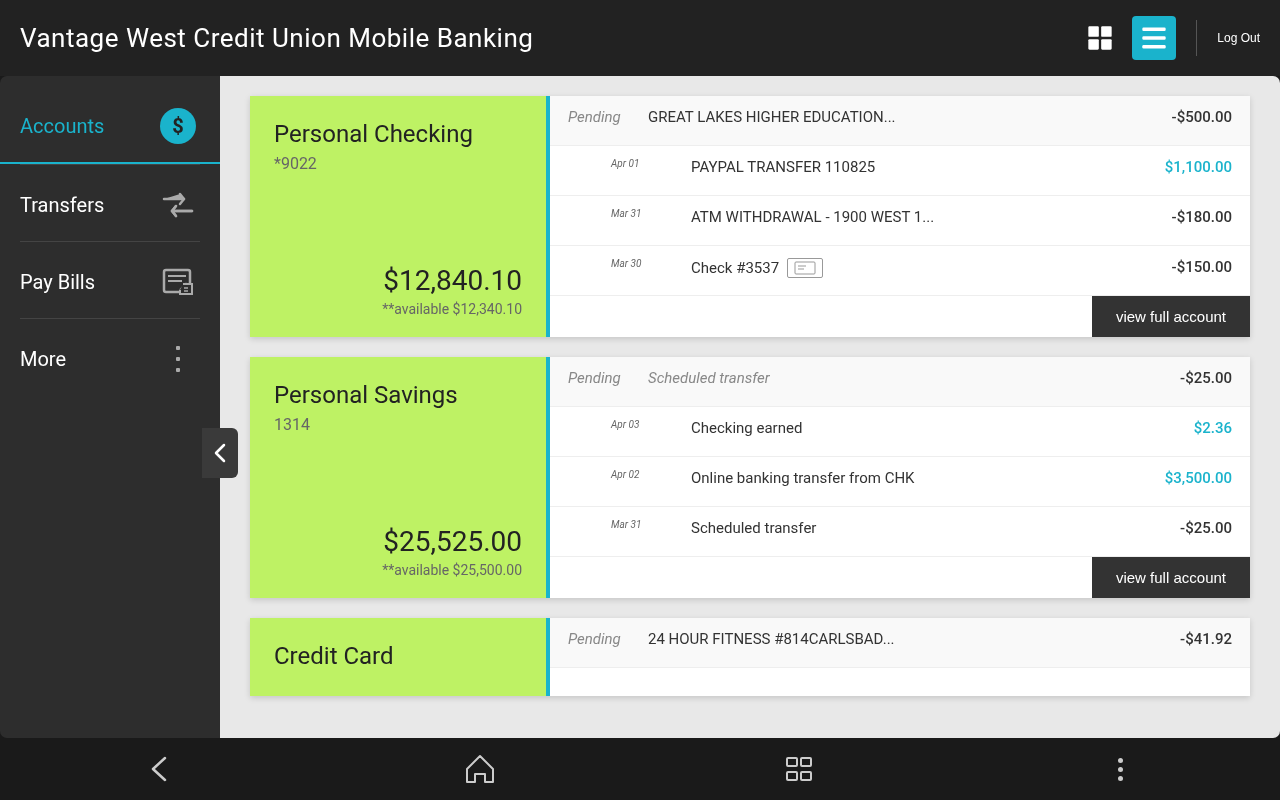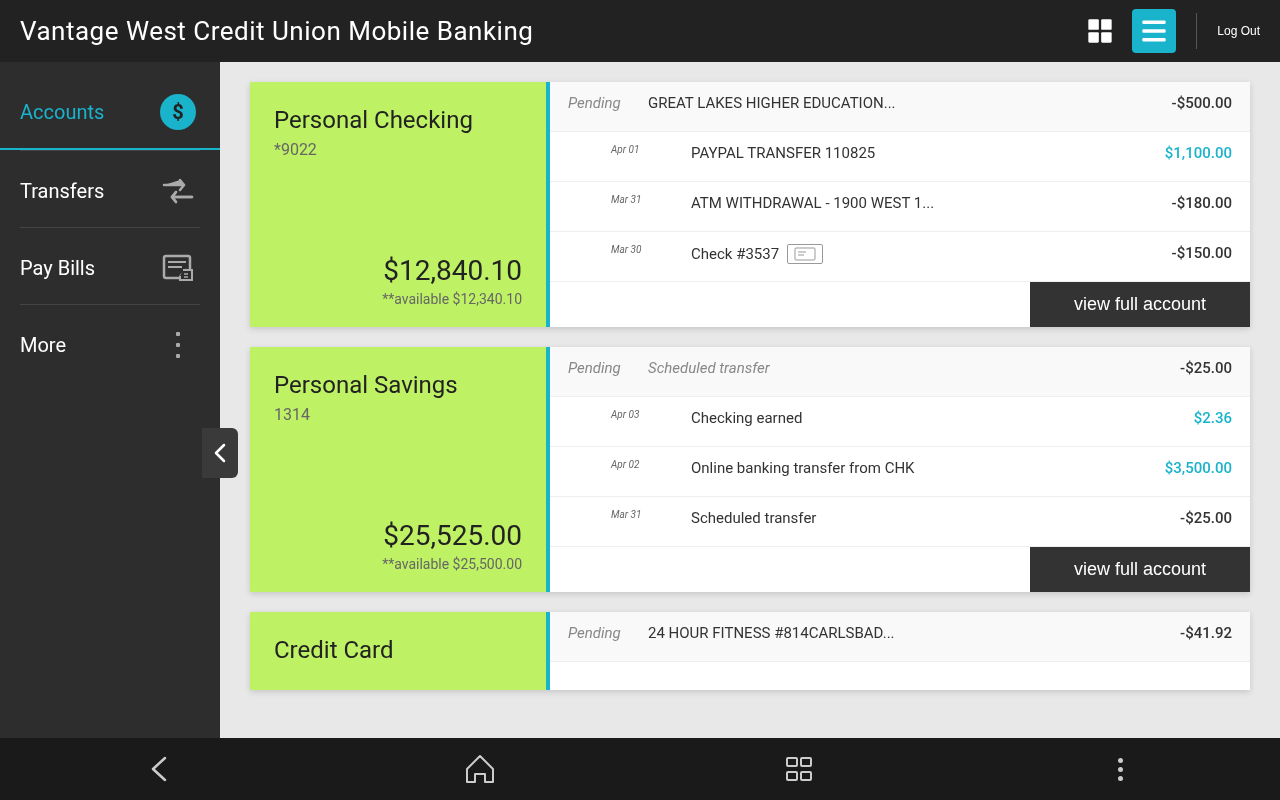--- a/index.html
+++ b/index.html
@@ -9,21 +9,21 @@
       width: 1280px;
       height: 800px;
       overflow: hidden;
       display: flex;
       flex-direction: column;
     }
 
     
     .topbar {
       background: #222;
-      height: 62px;
+      height: 76px;
       display: flex;
       align-items: center;
       justify-content: space-between;
       padding: 0 20px;
       flex-shrink: 0;
     }
     .topbar-title {
       color: #fff;
       font-size: 26px;
       font-weight: 400;
@@ -63,20 +63,21 @@
       cursor: pointer;
       background: none;
       border: none;
     }
 
     
     .main {
       display: flex;
       flex: 1;
       overflow: hidden;
+      border-radius: 7px;
     }
 
     
     .sidebar {
       width: 220px;
       background: #2d2d2d;
       display: flex;
       flex-direction: column;
       flex-shrink: 0;
       padding-top: 10px;
@@ -243,22 +244,22 @@
     }
 
     .view-full-btn {
       display: flex;
       justify-content: flex-end;
     }
     .view-full-btn button {
       background: #333;
       color: #fff;
       border: none;
-      padding: 12px 44px;
-      font-size: 18px;
+      padding: 12px 24px;
+      font-size: 15px;
       cursor: pointer;
       font-weight: 400;
       margin-left: 27px;
     }
 
     
     .tx-pending {
       font-size: 15px;
       color: #888;
       font-style: italic;

